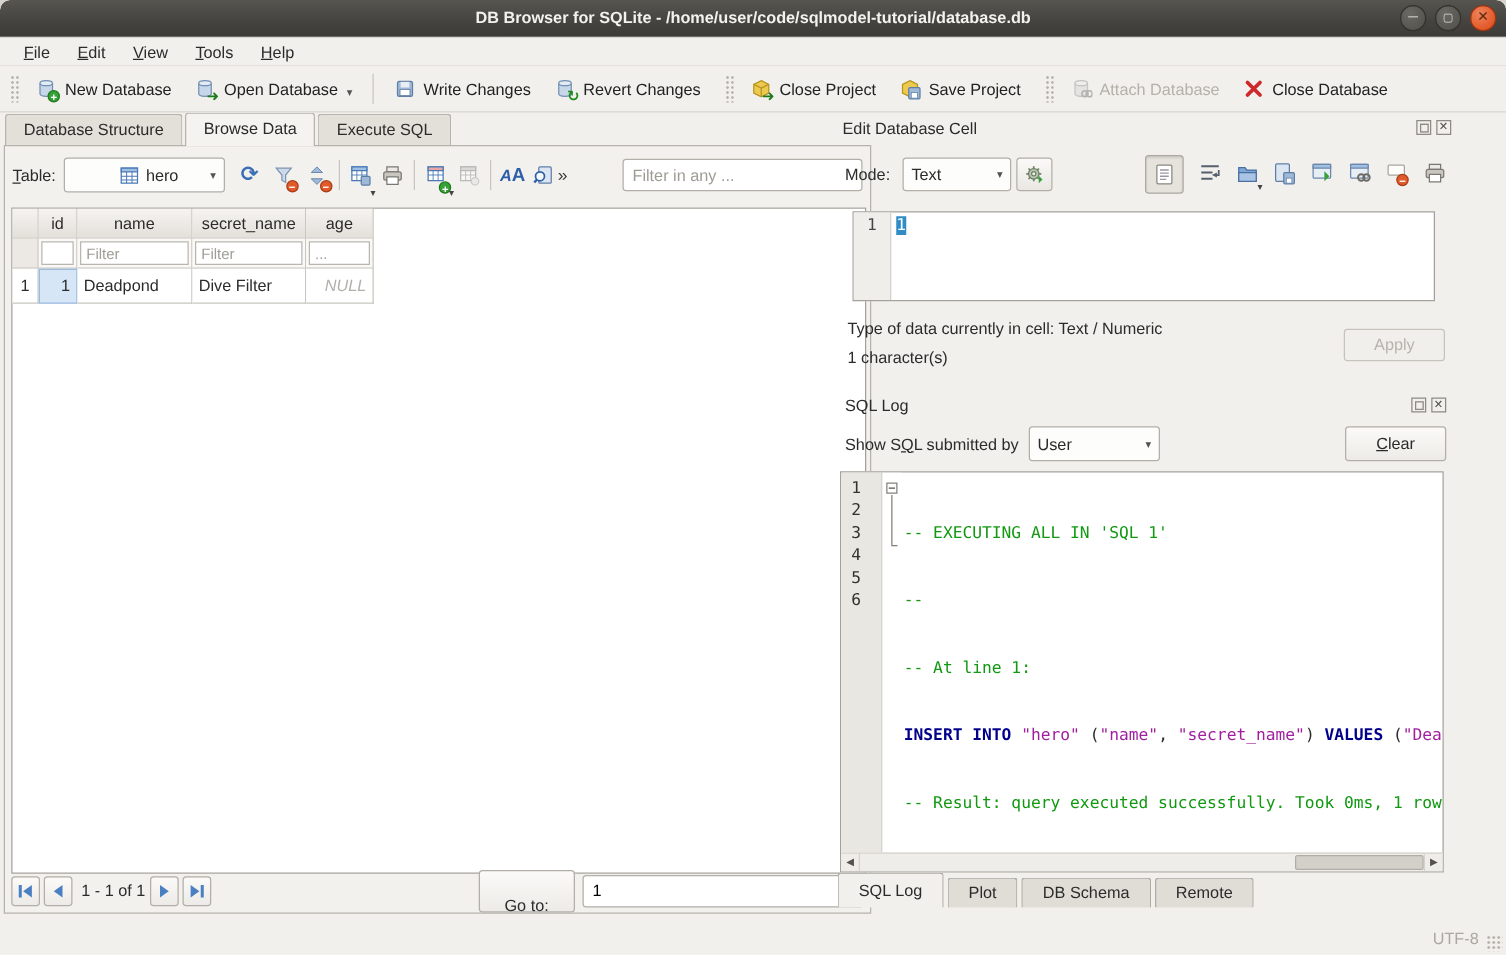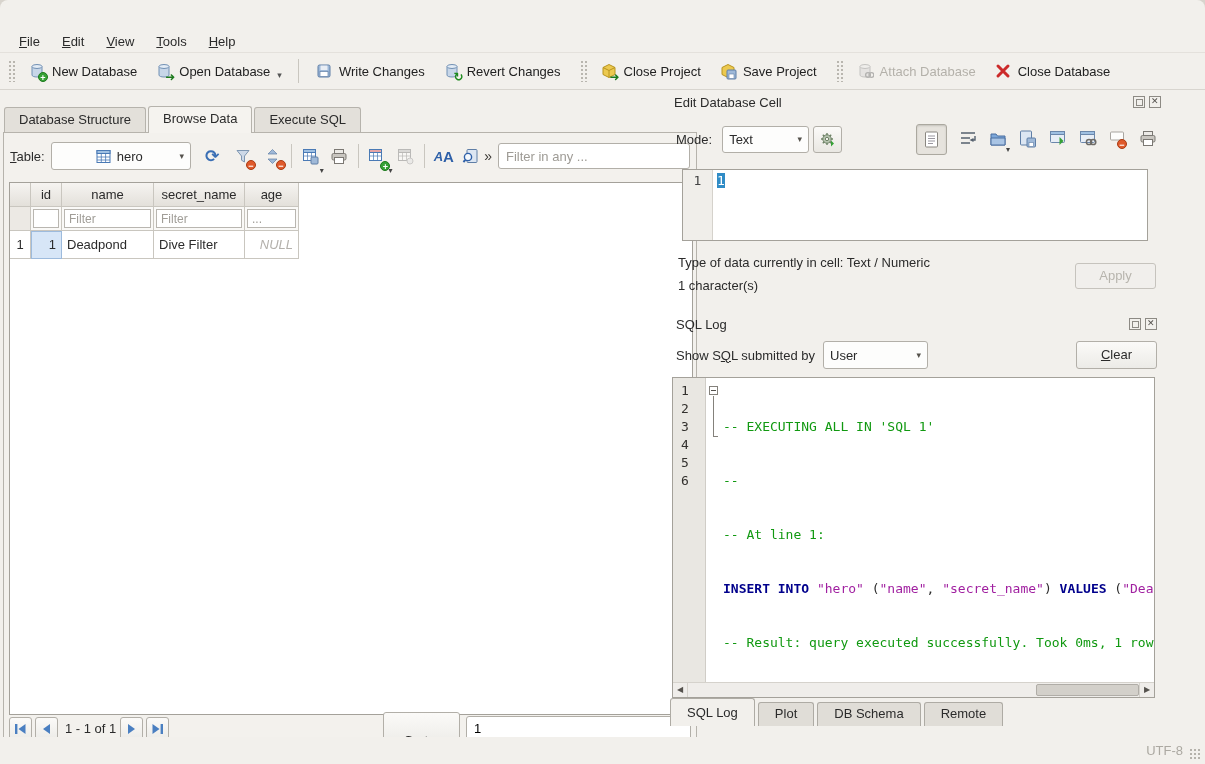--- a/index.html
+++ b/index.html
@@ -38,21 +38,21 @@
   .icon svg { position:absolute; left:0; top:0; }
   .badge { position:absolute; right:-2px; bottom:-2px; width:10px; height:10px; border-radius:50%;
            font-size:9px; line-height:10px; text-align:center; color:#fff; font-weight:bold; }
   .badge.green { background:#36a136; border:1px solid #1d7a1d; }
   .badge.red { background:#e05a2b; border:1px solid #a93c14; }
   .badge.plain { background:transparent; color:#1d7a1d; font-size:12px; }
   .gray { filter:grayscale(1) opacity(.45); }
 
   
   .main { position:absolute; left:0; top:90px; width:1205px; height:647px; }
-  .left-pane { position:absolute; left:0; top:16px; width:700px; height:647px; }
+  .left-pane { position:absolute; left:0; top:0; width:700px; height:647px; }
   .splitter { position:absolute; left:700px; top:0; width:10px; height:647px; }
   .splitter .dots { position:absolute; left:3px; top:300px; width:4px; height:26px;
                     background-image:radial-gradient(#aba79f 1.1px, transparent 1.3px); background-size:4px 5px; }
   .right-pane { position:absolute; left:670px; top:0; width:495px; height:647px; }
 
   
   .tabbar { position:absolute; left:4px; top:0; height:27px; display:flex; }
   .tab { height:26px; margin-top:1px; padding:4px 14px 0; background:#e3e0da; border:1px solid #b6b3ac;
          border-bottom:none; border-radius:3px 3px 0 0; margin-right:2px; color:#2b2b2b; }
   .tab.active { background:#f5f3ef; height:27px; margin-top:0; position:relative; z-index:2; }
@@ -62,21 +62,21 @@
   
   .browse-row { position:absolute; left:6px; top:8px; right:6px; height:30px; display:flex; align-items:center; }
   .lbl u { text-decoration:underline; }
   .combo { height:28px; background:#fdfdfc; border:1px solid #b2afa8; border-radius:3px;
            display:flex; align-items:center; padding:0 6px; gap:6px; }
   .combo .arrow { margin-left:auto; font-size:9px; color:#55524c; }
   .table-combo { width:152px; margin-left:6px;padding-left:44px; }
   .mini { width:26px; height:26px; display:flex; align-items:center; justify-content:center; position:relative; }
   .chev { color:#3b3934; font-size:14px; margin:0 6px 0 2px; }
   .filter-any { flex:1; height:26px; border:1px solid #b2afa8; border-radius:3px; background:#fff;
-                padding:0 7px; font-size:13px; color:#333; font-family:inherit; }
+                padding:0 7px; font-size:13px; color:#333; font-family:inherit;margin-left:38px; }
   .filter-any::placeholder { color:#9e9b95; }
 
   
   .grid { position:absolute; left:5px; top:49px; width:684px; height:533px; border:1px solid #a4a19a; background:#fff; }
   .grow { display:flex; }
   .gcell { border-right:1px solid #c9c6bf; border-bottom:1px solid #c9c6bf; overflow:hidden; white-space:nowrap; }
   .ghead .gcell { background:linear-gradient(#f6f4f1,#e3e0da); text-align:center; height:24px; line-height:23px; }
   .gfilter .gcell { height:24px; background:#faf9f7; padding:2px; }
   .gfilter input { width:100%; height:19px; border:1px solid #b9b6b0; background:#fff; font-size:12px;
                    padding:0 4px; font-family:inherit; color:#333; }
@@ -168,20 +168,28 @@
   .statusbar { position:absolute; left:0; bottom:0; width:100%; height:27px; background:#f2f0ec; }
   .encoding { position:absolute; right:22px; top:6px; color:#aca9a2; }
   .resize-grip { position:absolute; right:3px; bottom:3px; width:13px; height:13px;
                  background-image:radial-gradient(#b5b2ab 1px, transparent 1.2px); background-size:4px 4px; }
 </style>
 </head>
 <body>
 
 <div class="window">
 
+  <div class="titlebar">
+    <span class="title">DB Browser for SQLite - /home/user/code/sqlmodel-tutorial/database.db</span>
+    <div class="winbtns">
+      <div class="winbtn">─</div>
+      <div class="winbtn" style="font-size:9px;">▢</div>
+      <div class="winbtn close">✕</div>
+    </div>
+  </div>
 
   <div class="menubar">
     <span class="menuitem"><u>F</u>ile</span>
     <span class="menuitem"><u>E</u>dit</span>
     <span class="menuitem"><u>V</u>iew</span>
     <span class="menuitem"><u>T</u>ools</span>
     <span class="menuitem"><u>H</u>elp</span>
   </div>
 
   <div class="toolbar">

